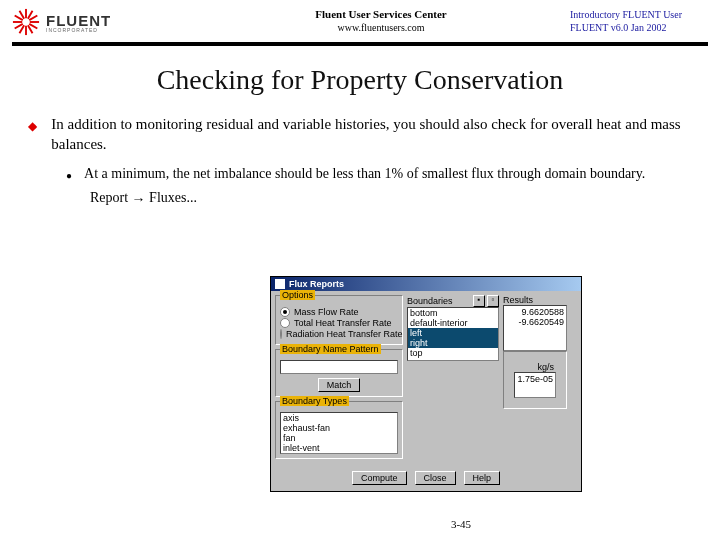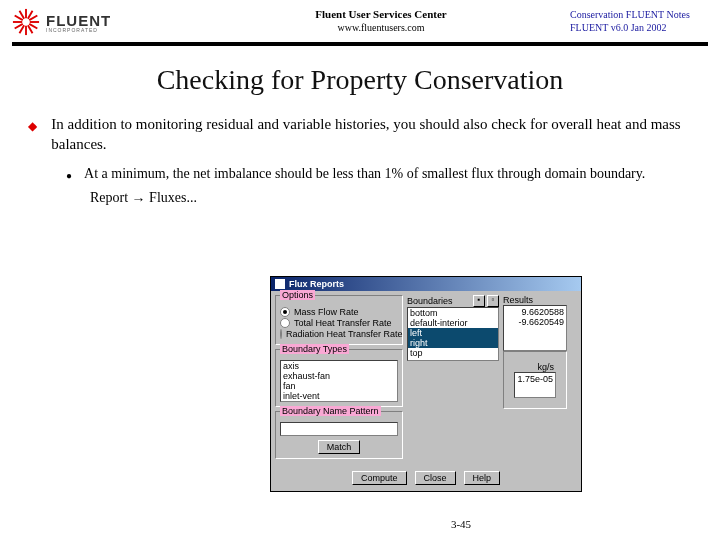--- a/index.html
+++ b/index.html
@@ -134,21 +134,21 @@
     border-right-color: #fff;
     border-bottom-color: #fff;
     position: relative;
     padding: 10px 4px 4px 4px;
     margin-bottom: 4px;
   }
   .group-label {
     position: absolute;
     top: -6px;
     left: 4px;
-    background: #f9a8d4;
+    background: #eab308;
     padding: 0 2px;
     font-size: 9px;
   }
   .radio-row, .check-row {
     display: flex;
     align-items: center;
     margin: 1px 0;
     font-size: 9px;
     white-space: nowrap;
   }
@@ -290,21 +290,21 @@
     <div>
       <div class="logo-text">FLUENT</div>
       <div class="logo-sub">INCORPORATED</div>
     </div>
   </div>
   <div class="center-head">
     <div>Fluent User Services Center</div>
     <div class="url">www.fluentusers.com</div>
   </div>
   <div class="right-head">
-    <div>Conservation FLUENT Notes</div>
+    <div>Introductory FLUENT User</div>
     <div>FLUENT v6.0       Jan 2002</div>
   </div>
 </div>
 <div class="divider"></div>
 
 <div class="title">Checking for Property Conservation</div>
 
 <div class="content">
   <div class="bullet1">
     <span class="sym">◆</span>
@@ -335,35 +335,35 @@
           <div class="radio-row">
               <span class="radio"></span>
               <span>Total Heat Transfer Rate</span>
             </div>
           <div class="radio-row">
               <span class="radio"></span>
               <span>Radiation Heat Transfer Rate</span>
             </div>
         </div>
         <div class="group">
+          <div class="group-label">Boundary Name Pattern</div>
+          <div class="textbox"></div>
+          <div style="text-align:center;margin-top:4px">
+            <button class="btn">Match</button>
+          </div>
+        </div>
+        <div class="group">
           <div class="group-label">Boundary Types</div>
           <div class="listbox" style="height:40px">
             <div class="item">axis</div>
             <div class="item">exhaust-fan</div>
             <div class="item">fan</div>
             <div class="item">inlet-vent</div>
           </div>
         </div>
-        <div class="group">
-          <div class="group-label">Boundary Name Pattern</div>
-          <div class="textbox"></div>
-          <div style="text-align:center;margin-top:4px">
-            <button class="btn">Match</button>
-          </div>
-        </div>
       </div>
 
       <div class="col-mid">
         <div class="boundaries-head">
           <span style="flex:1">Boundaries</span>
           <span class="mini-btn">▪</span>
           <span class="mini-btn">▫</span>
         </div>
         <div class="listbox" style="height:52px">
           <div class="item">bottom</div>

